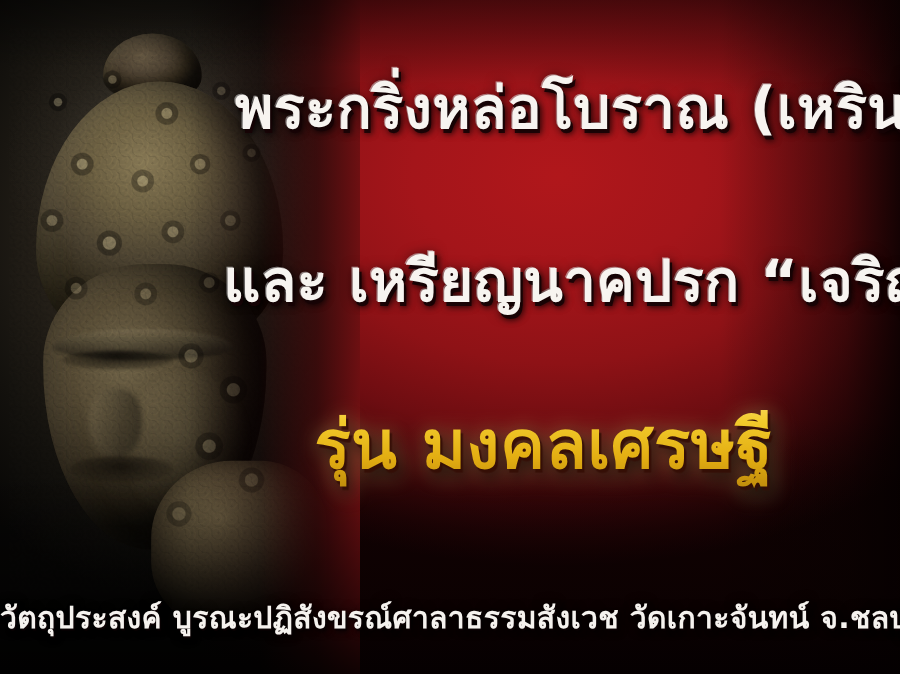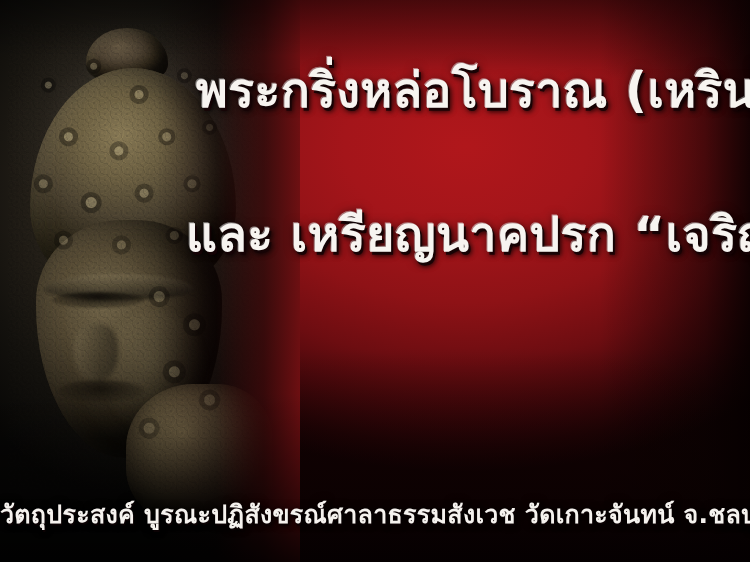--- a/index.html
+++ b/index.html
@@ -247,16 +247,17 @@
     </div>
 
     <div class="photo-fade"></div>
     <div class="photo-fade-b"></div>
   </div>
 
   <div id="line1" class="headline ln-white">พระกริ่งหล่อโบราณ (เหรินไทย)</div>
 
   <div id="line2" class="headline ln-white">และ เหรียญนาคปรก “เจริญพร”</div>
 
+  <div id="line3" class="headline ln-gold">รุ่น มงคลเศรษฐี</div>
 
   <div class="caption">วัตถุประสงค์ บูรณะปฏิสังขรณ์ศาลาธรรมสังเวช วัดเกาะจันทน์ จ.ชลบุรี</div>
 
 </div>
 
 </body></html>

